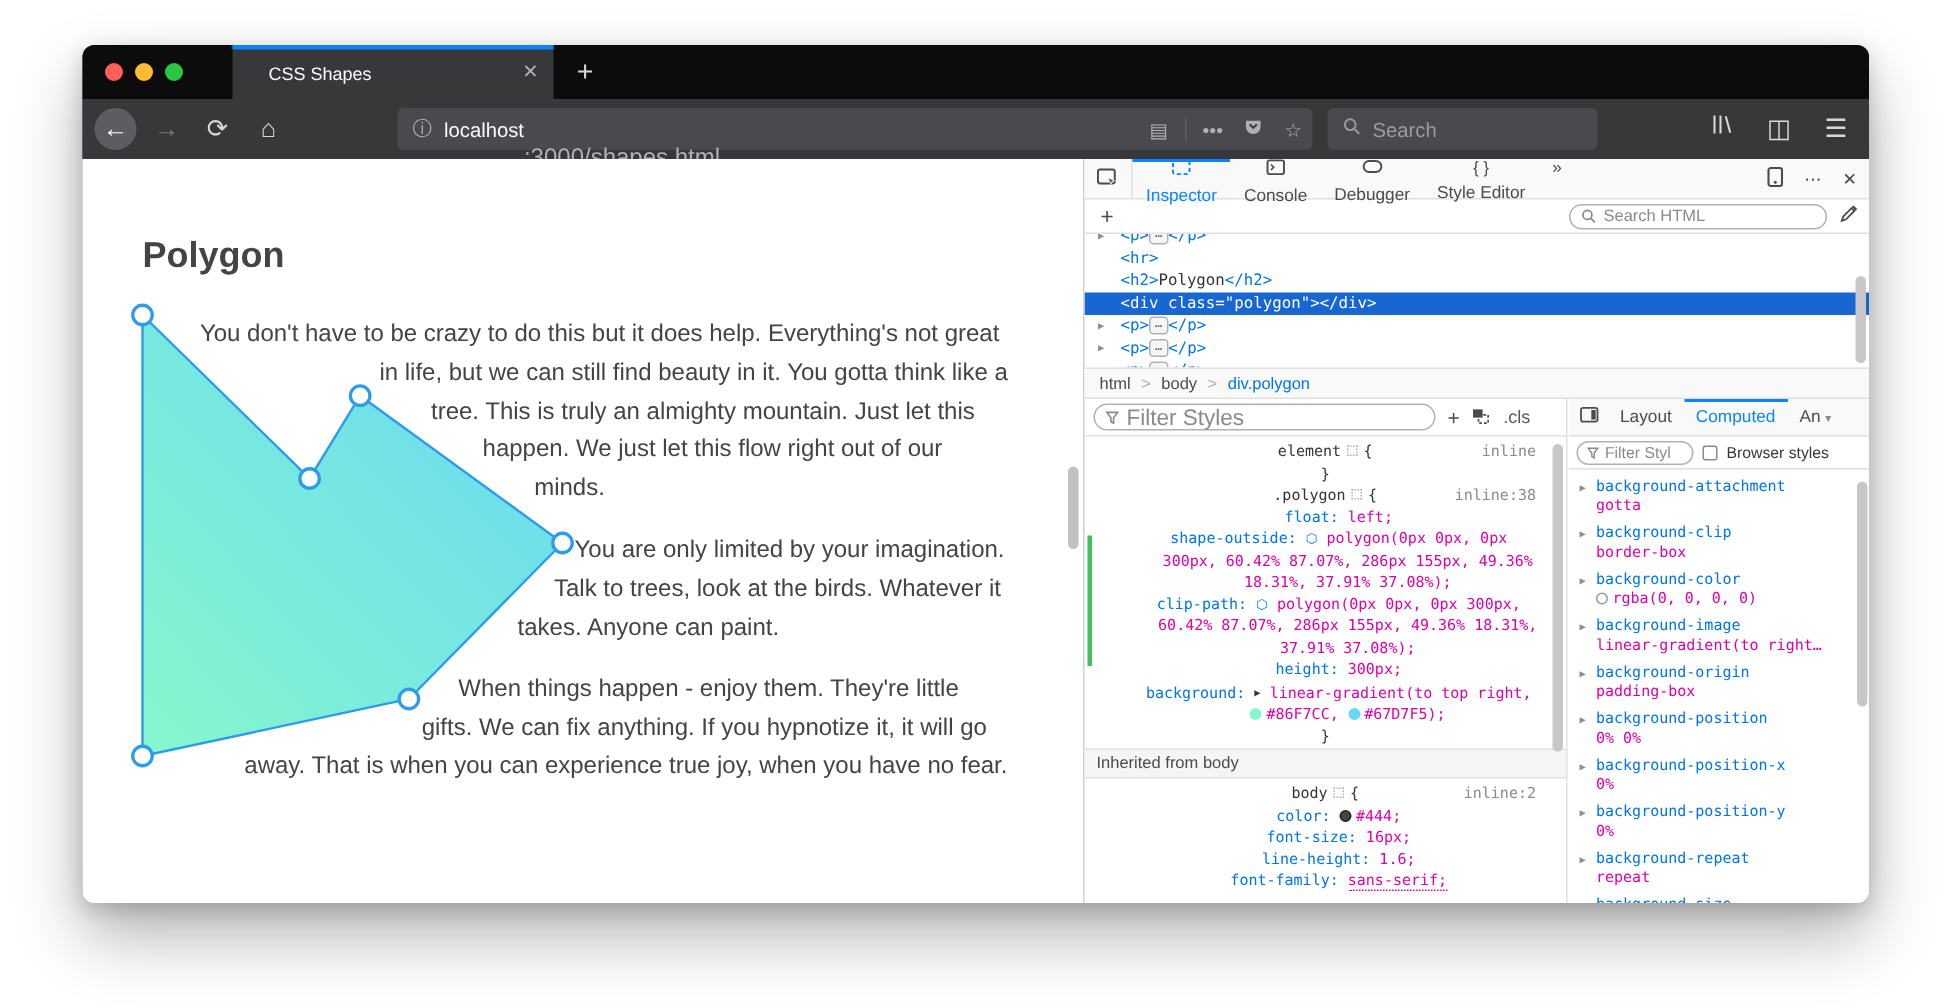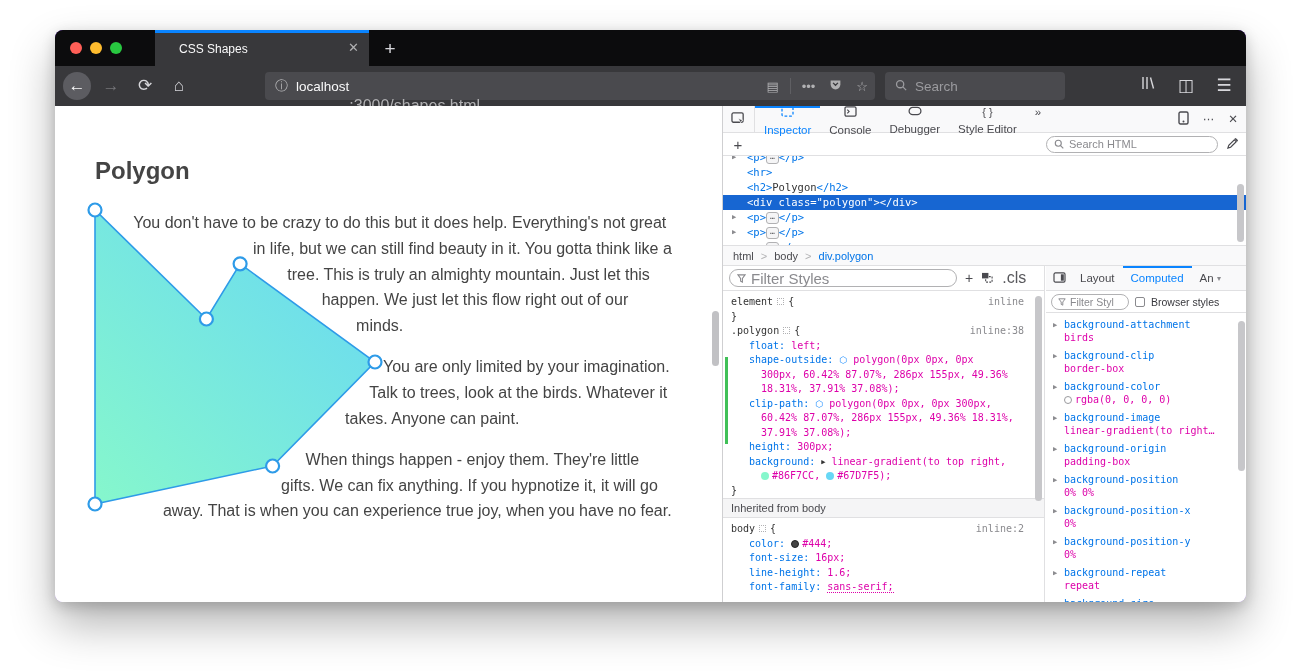--- a/index.html
+++ b/index.html
@@ -72,22 +72,22 @@
 
   .dt-breadcrumb { position:absolute; left:0; top:139px; width:100%; height:21px; background:#f9f9fa; border-top:1px solid #e0e0e2; border-bottom:1px solid #e0e0e2; display:flex; align-items:center; padding-left:10px; gap:7px; font-size:11px; color:#4a4a4f; }
   .dt-breadcrumb .bsep { color:#b1b1b3; }
   .crumb-active { color:#0074e8; }
 
   .dt-bottom { position:absolute; left:0; top:160px; width:100%; height:336px; }
   .rules-col { position:absolute; left:0; top:0; width:322px; height:336px; border-right:1px solid #e0e0e2; overflow:hidden; }
   .rules-filterrow { height:25px; border-bottom:1px solid #e0e0e2; display:flex; align-items:center; padding:0 6px; gap:8px; }
   .fpill { flex:0 0 228px; height:18px; border:1px solid #b1b1b3; border-radius:9px; display:flex; align-items:center; padding:0 7px; gap:5px; color:#8a8a8e; font-size:15px; }
   .ricon { color:#4a4a4f; font-size:14px; }
-  .cls-btn { font-size:16px; color:#58585c; }
-  .rules-code { position:relative; padding:4px 8px 0 8px; font-size:10px; line-height:14.5px; color:#333; }
+  .cls-btn { font-size:12px; color:#58585c; }
+  .rules-code { position:relative; padding:4px 8px 0 8px; font-size:10px; line-height:14.5px; color:#333;text-align:center; }
   .cl { white-space:pre; position:relative; }
   .ind1 { padding-left:18px; } .ind2 { padding-left:30px; }
   .prop { color:#0074e8; } .val { color:#dd00a9; }
   .selstub { color:#333; }
   .loc { position:absolute; right:12px; top:0; color:#8a8a8e; }
   .swatch { display:inline-block; width:8px; height:8px; border-radius:50%; vertical-align:-1px; margin-right:3px; }
   .sw-g { background:#86F7CC; } .sw-b { background:#67D7F5; } .sw-d { background:#444; border:1px solid #222; }
   .sw-t { background:transparent; border:1px solid #9a9a9e; }
   .target-ico { display:inline-block; width:7px; height:7px; border:1px dotted #b1b1b3; margin:0 4px; vertical-align:0px; }
   .shape-ico { color:#0a84ff; font-size:9px; }
@@ -370,21 +370,21 @@
                 </svg>
               <span>Filter Styl</span>
             </div>
             <span class="chk"></span>
             <span class="bstyles">Browser styles</span>
           </div>
           <div class="comp-list">
             <div class="centry">
                 <span class="exp">▶</span>
                 <div class="cname">background-attachment</div>
-                <div class="cval">birds</div>
+                <div class="cval">gotta</div>
               </div>
             <div class="centry">
                 <span class="exp">▶</span>
                 <div class="cname">background-clip</div>
                 <div class="cval">border-box</div>
               </div>
             <div class="centry">
                 <span class="exp">▶</span>
                 <div class="cname">background-color</div>
                 <div class="cval"><span class="swatch sw-t"></span><span class="cval">rgba(0, 0, 0, 0)</span></div>

